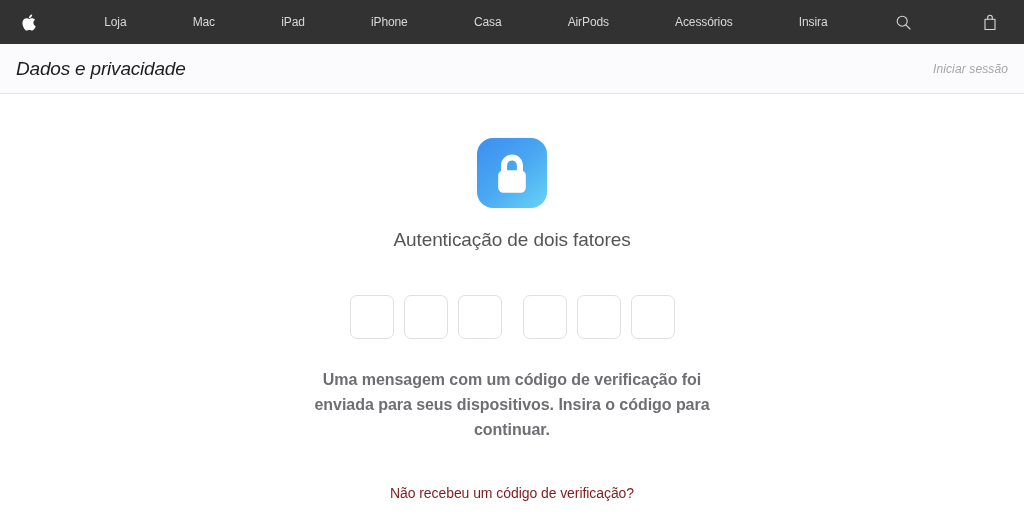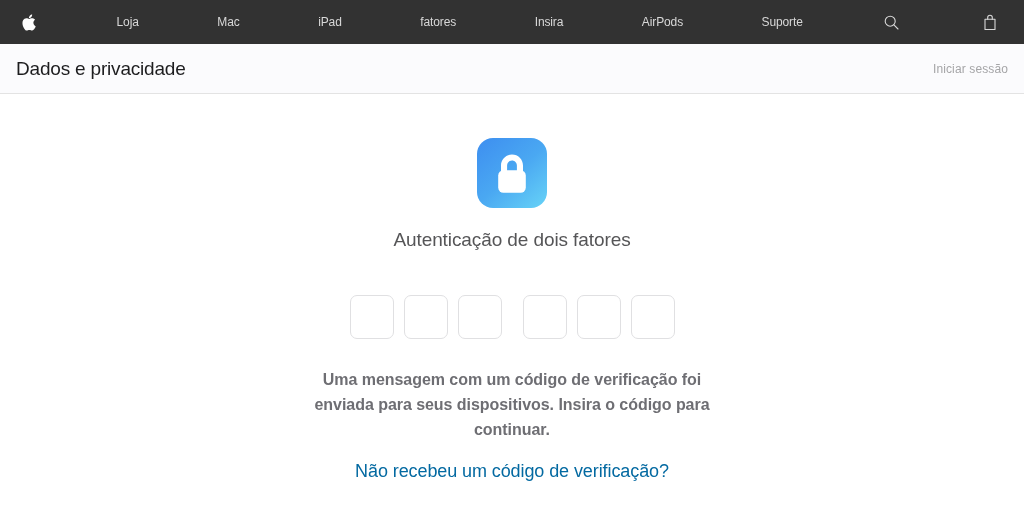--- a/index.html
+++ b/index.html
@@ -68,20 +68,21 @@
   
   #sub-header {
     height: 50px;
     background: #fbfbfd;
     border-bottom: 1px solid #e3e3e3;
     display: flex;
     align-items: center;
     justify-content: space-between;
     padding: 0 16px;
     box-sizing: border-box;
+    font-style: italic;
   }
   #page-title {
     font-size: 19px;
     color: #1d1d1f;
     font-weight: 400;
     letter-spacing: -0.01em;
   }
   #signin-link {
     font-size: 12px;
     color: #a5a5a7;
@@ -148,23 +149,23 @@
     width: 400px;
     text-align: center;
     font-size: 16px;
     line-height: 25px;
     color: #6e6e73;
     letter-spacing: -0.003em;
     font-weight: bold;
   }
 
   .resend-link {
-    margin-top: 3px;
-    font-size: 18px;
-    color: #0369a1;
+    margin-top: 27px;
+    font-size: 14px;
+    color: #7f1d1d;
     text-decoration: none;
     cursor: pointer;
     letter-spacing: -0.005em;
   }
 </style>
 </head>
 <body>
 
 <nav id="global-nav">
   <div class="nav-list">
@@ -178,30 +179,33 @@
     <a class="nav-item" href="#">
         <span>Loja</span>
       </a>
     <a class="nav-item" href="#">
         <span>Mac</span>
       </a>
     <a class="nav-item" href="#">
         <span>iPad</span>
       </a>
     <a class="nav-item" href="#">
-        <span>fatores</span>
+        <span>iPhone</span>
+      </a>
+    <a class="nav-item" href="#">
+        <span>Casa</span>
+      </a>
+    <a class="nav-item" href="#">
+        <span>AirPods</span>
+      </a>
+    <a class="nav-item" href="#">
+        <span>Acessórios</span>
       </a>
     <a class="nav-item" href="#">
         <span>Insira</span>
-      </a>
-    <a class="nav-item" href="#">
-        <span>AirPods</span>
-      </a>
-    <a class="nav-item" href="#">
-        <span>Suporte</span>
       </a>
 
     <a class="nav-icon-wrap" href="#">
       <svg width="15" height="15" viewBox="0 0 15 15" aria-hidden="true">
         <circle cx="6.2" cy="6.2" r="5" fill="none" stroke="#d8d8d8" stroke-width="1.1"></circle>
         <line x1="9.9" y1="9.9" x2="14" y2="14" stroke="#d8d8d8" stroke-width="1.1" stroke-linecap="round"></line>
       </svg>
     </a>
 
     <a class="nav-icon-wrap" href="#">

